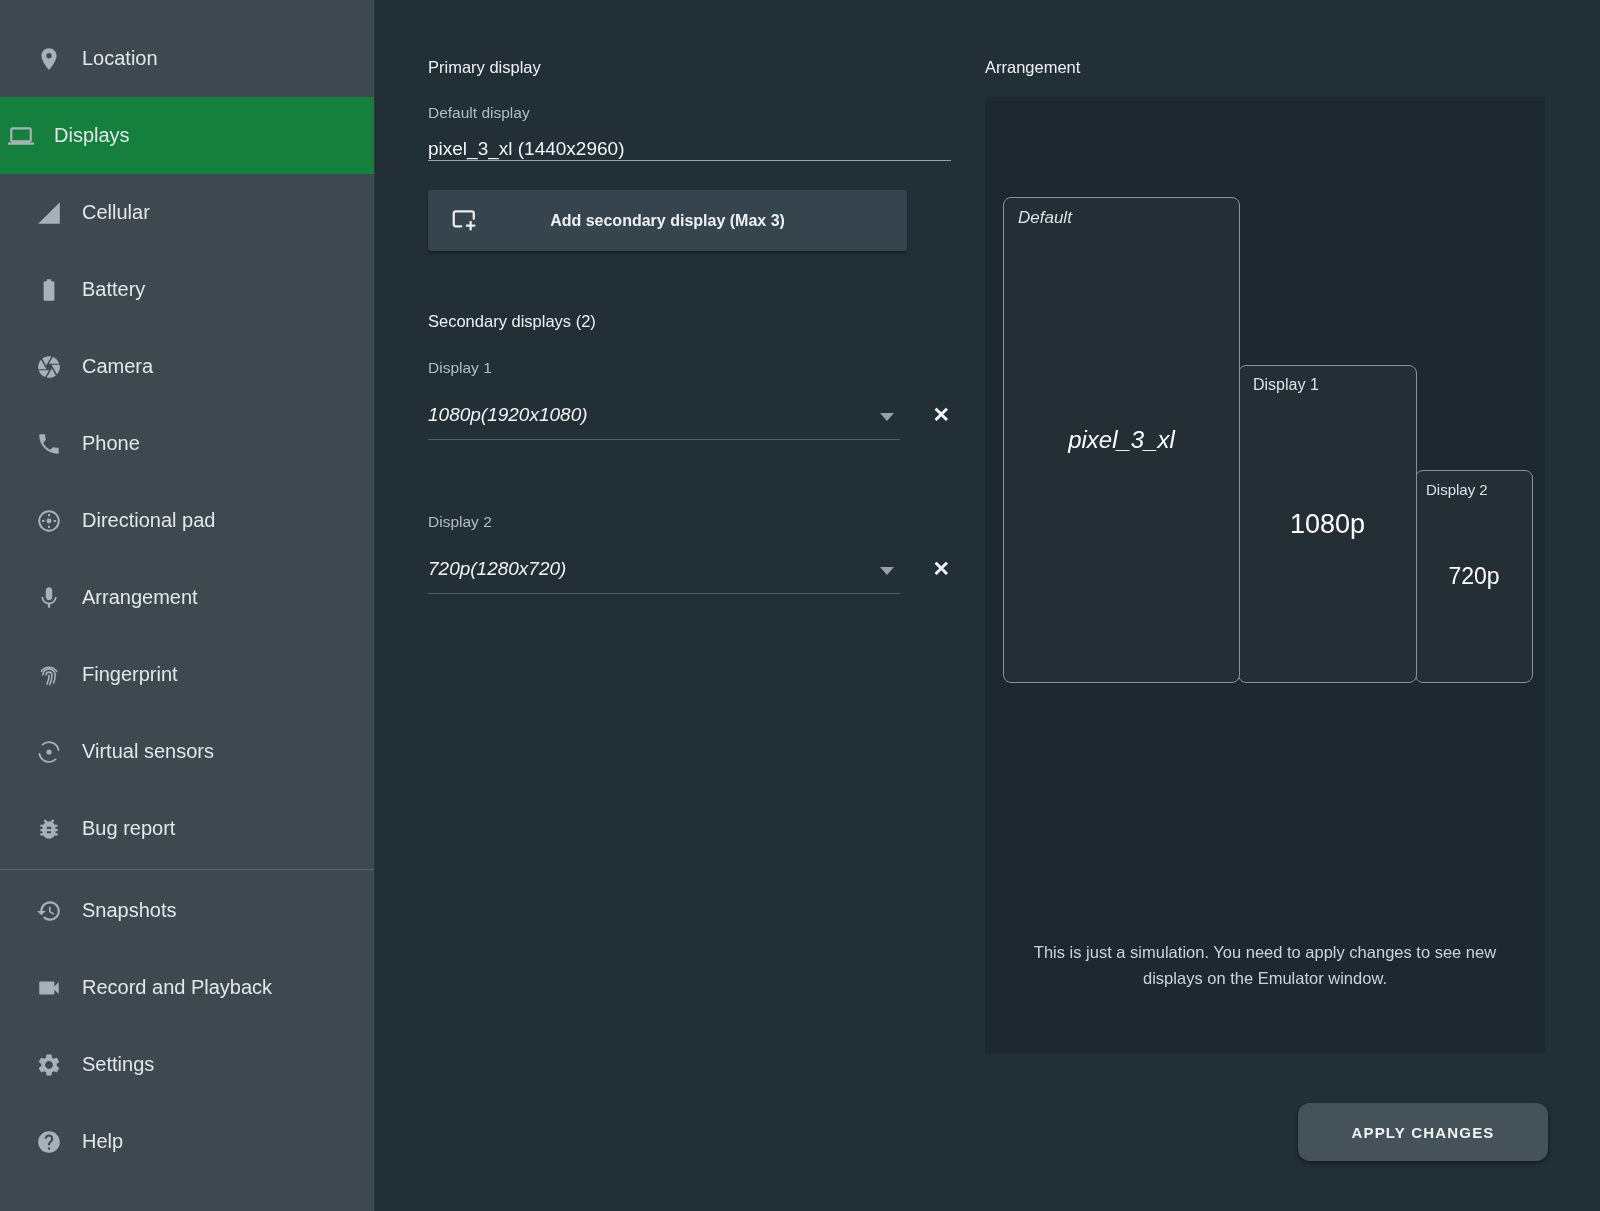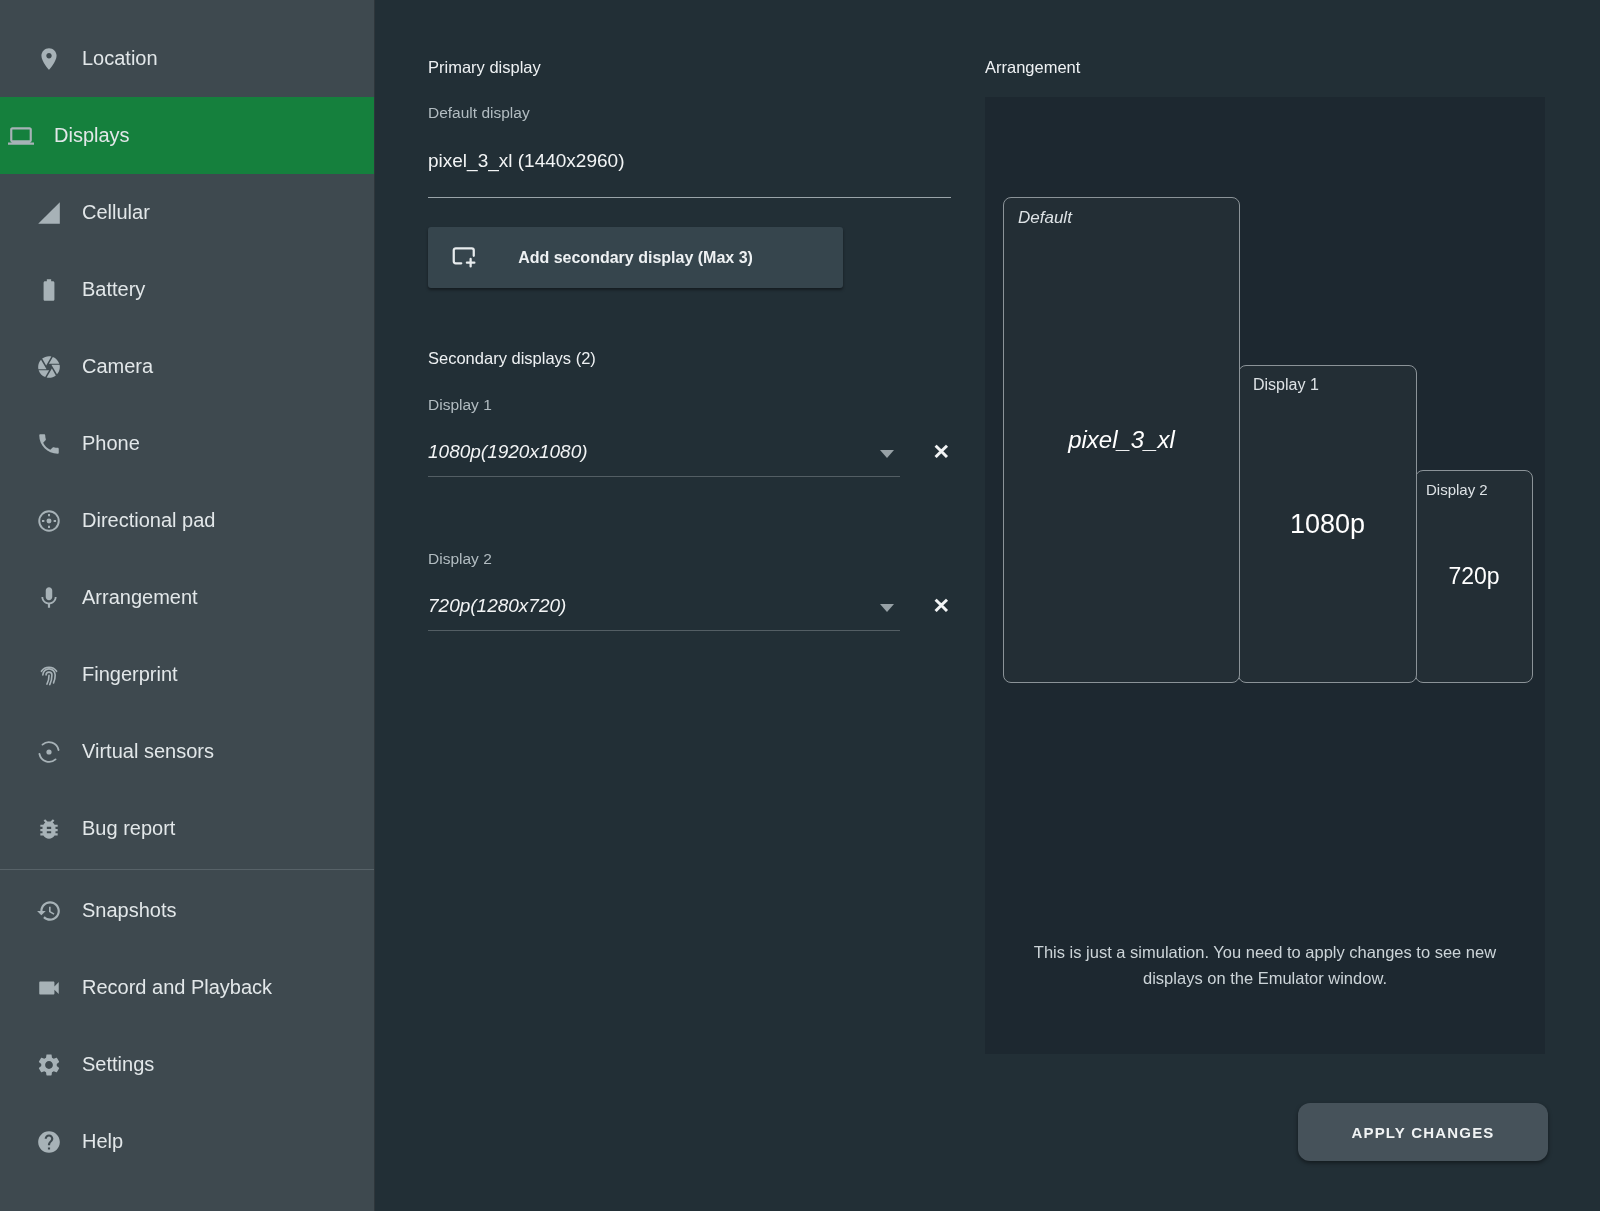--- a/index.html
+++ b/index.html
@@ -23,25 +23,25 @@
   .side-item svg{width:26px;height:26px;}
   .side-label{font-size:20px;color:#e2e7e9;white-space:nowrap;}
   .side-divider{height:1px;background:#576268;margin:2px 0;}
   
   .main{position:absolute;left:428px;top:0;width:523px;}
   .section-title{font-size:16.5px;font-weight:400;color:#eef1f3;margin:0;}
   .mt-primary{margin-top:58px;}
   .field-label{font-size:15.5px;color:#b2bcc1;}
   .default-label{margin-top:27px;}
   .default-value{
-    margin-top:28px;font-size:19px;color:#f2f4f5;
-    padding-bottom:25px;border-bottom:1px solid #9aa4a9;
+    margin-top:16px;font-size:19px;color:#f2f4f5;
+    border-bottom:1px solid #9aa4a9;
   }
   .add-btn{
-    margin-top:29px;width:415px;height:61px;position:relative;
+    margin-top:29px;width:479px;height:61px;position:relative;
     background:#36454d;border:none;border-radius:3px;
     box-shadow:0 2px 3px rgba(0,0,0,.4);
     color:#eef1f3;font-size:16px;font-weight:700;
     display:flex;align-items:center;justify-content:center;
     font-family:inherit;cursor:pointer;
   }
   .add-btn .icon{position:absolute;left:22px;top:15px;width:30px;height:30px;}
   .sec-title{margin-top:61px;}
   .group{margin-top:28px;}
   .group + .group{margin-top:73px;}

